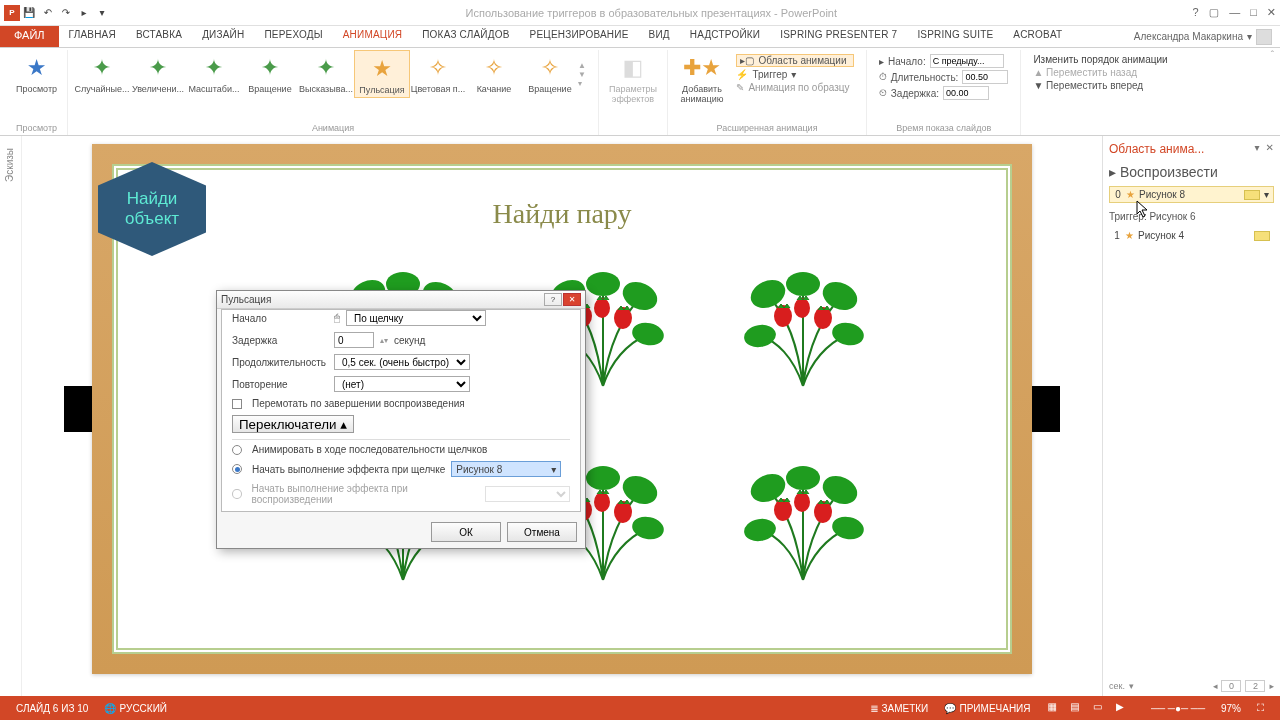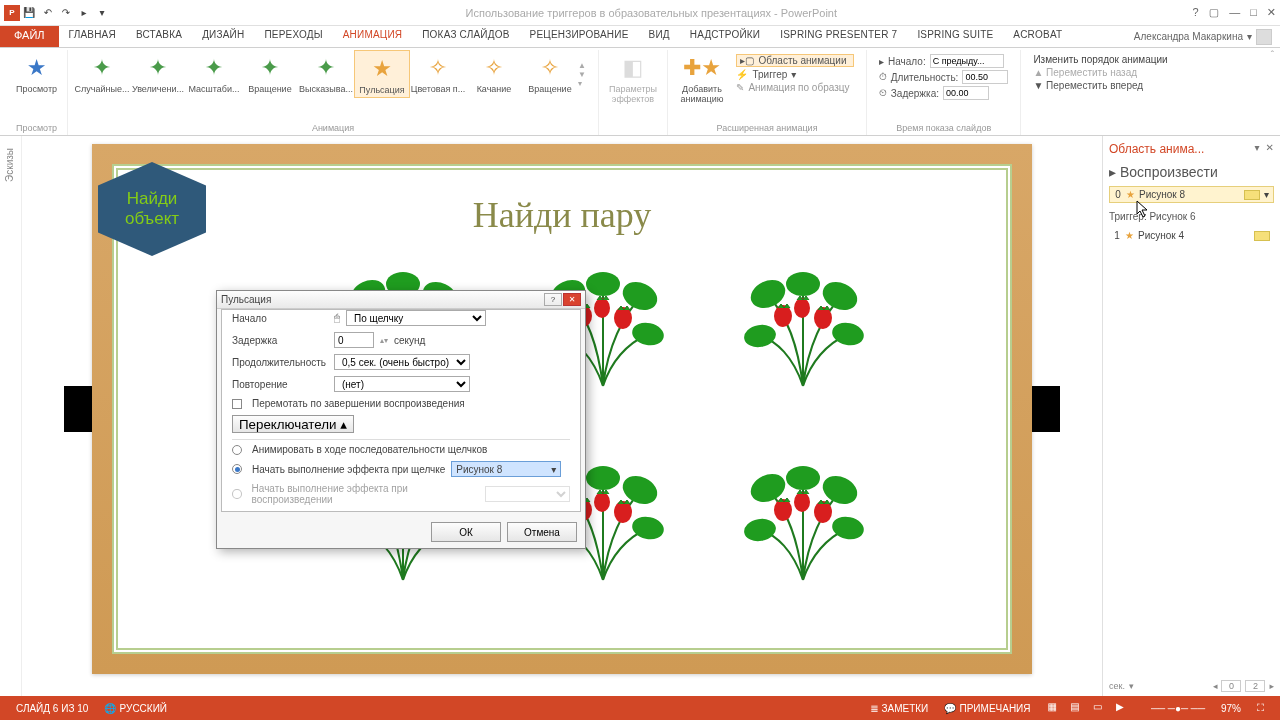--- a/index.html
+++ b/index.html
@@ -38,22 +38,22 @@
 .reorder .hdr { color:#444; font-size:10px;}
 
 
 .leftrail { position:absolute; left:0; top:136px; width:22px; bottom:22px; background:#fff; border-right:1px solid #eee; }
 .leftrail .v { writing-mode: vertical-rl; transform: rotate(180deg); font-size:10px; color:#888; padding:12px 4px; }
 
 
 .editor { position:absolute; left:22px; top:136px; right:178px; bottom:22px; background:#fff; display:flex; align-items:flex-start; justify-content:center; padding:8px 40px 18px 40px; }
 .slidewrap { width:940px; height:530px; background: linear-gradient(#d8a767,#cf9a54); padding:20px; position:relative; box-shadow: 0 1px 4px rgba(0,0,0,.2);}
 .slide { width:100%; height:100%; background:#fff; border:6px double #b7ce8f; position:relative; }
-.slide-title { font-family: Georgia, serif; font-size:36px; color:#8a8a4a; text-align:center; padding-top:12px;margin-top:12px; }
-.hex { position:absolute; left:-20px; top:-8px; width:108px; height:94px; background:#2f597a; clip-path: polygon(50% 0, 100% 25%, 100% 75%, 50% 100%, 0 75%, 0 25%); color:#84cc16; display:flex; align-items:center; justify-content:center; text-align:center; font-family: Georgia, serif; font-size:17px; line-height:1.15; }
+.slide-title { font-family: Georgia, serif; font-size:28px; color:#8a8a4a; text-align:center; padding-top:28px; }
+.hex { position:absolute; left:-20px; top:-8px; width:108px; height:94px; background:#2f597a; clip-path: polygon(50% 0, 100% 25%, 100% 75%, 50% 100%, 0 75%, 0 25%); color:#5eead4; display:flex; align-items:center; justify-content:center; text-align:center; font-family: Georgia, serif; font-size:17px; line-height:1.15; }
 
 
 .plant { position:absolute; width:150px; height:140px; }
 .plant svg { width:100%; height:100%; }
 
 
 .blacktab { position:absolute; width:28px; height:46px; background:#000; top:50%; transform:translateY(-50%); }
 
 
 .apane { position:absolute; right:0; top:136px; width:178px; bottom:22px; border-left:1px solid #e0e0e0; background:#fff; padding:6px; font-size:10px; }

